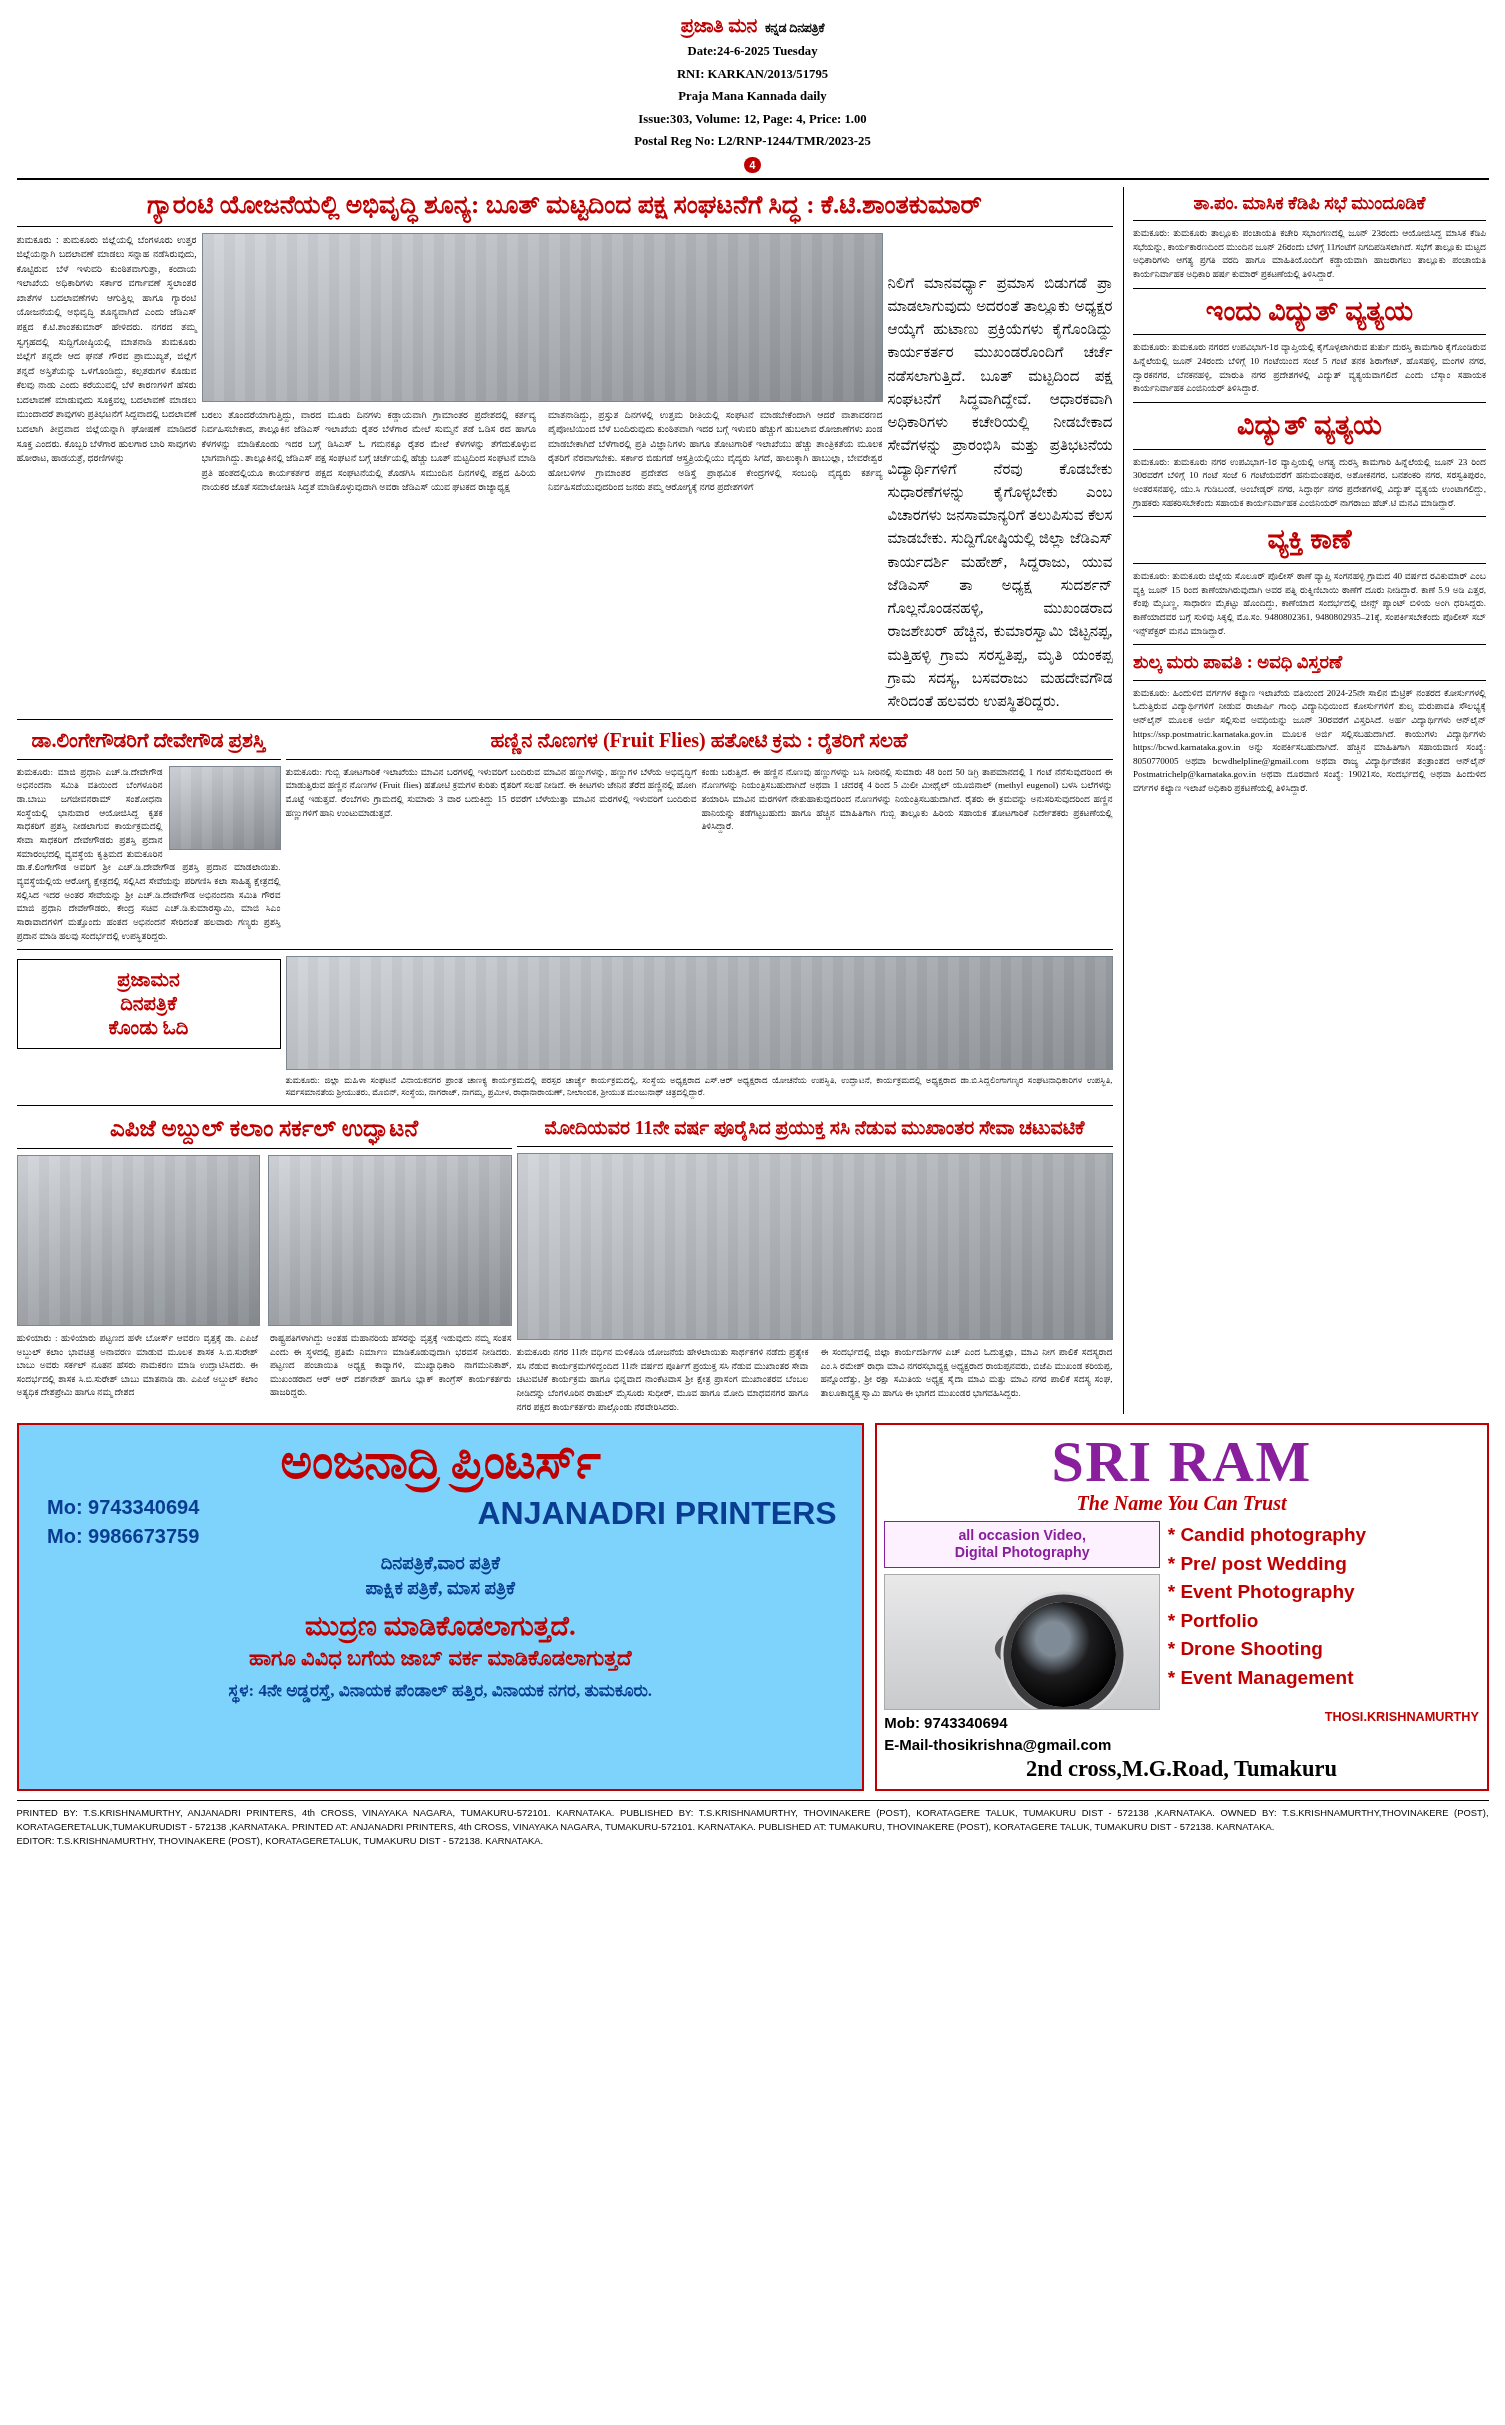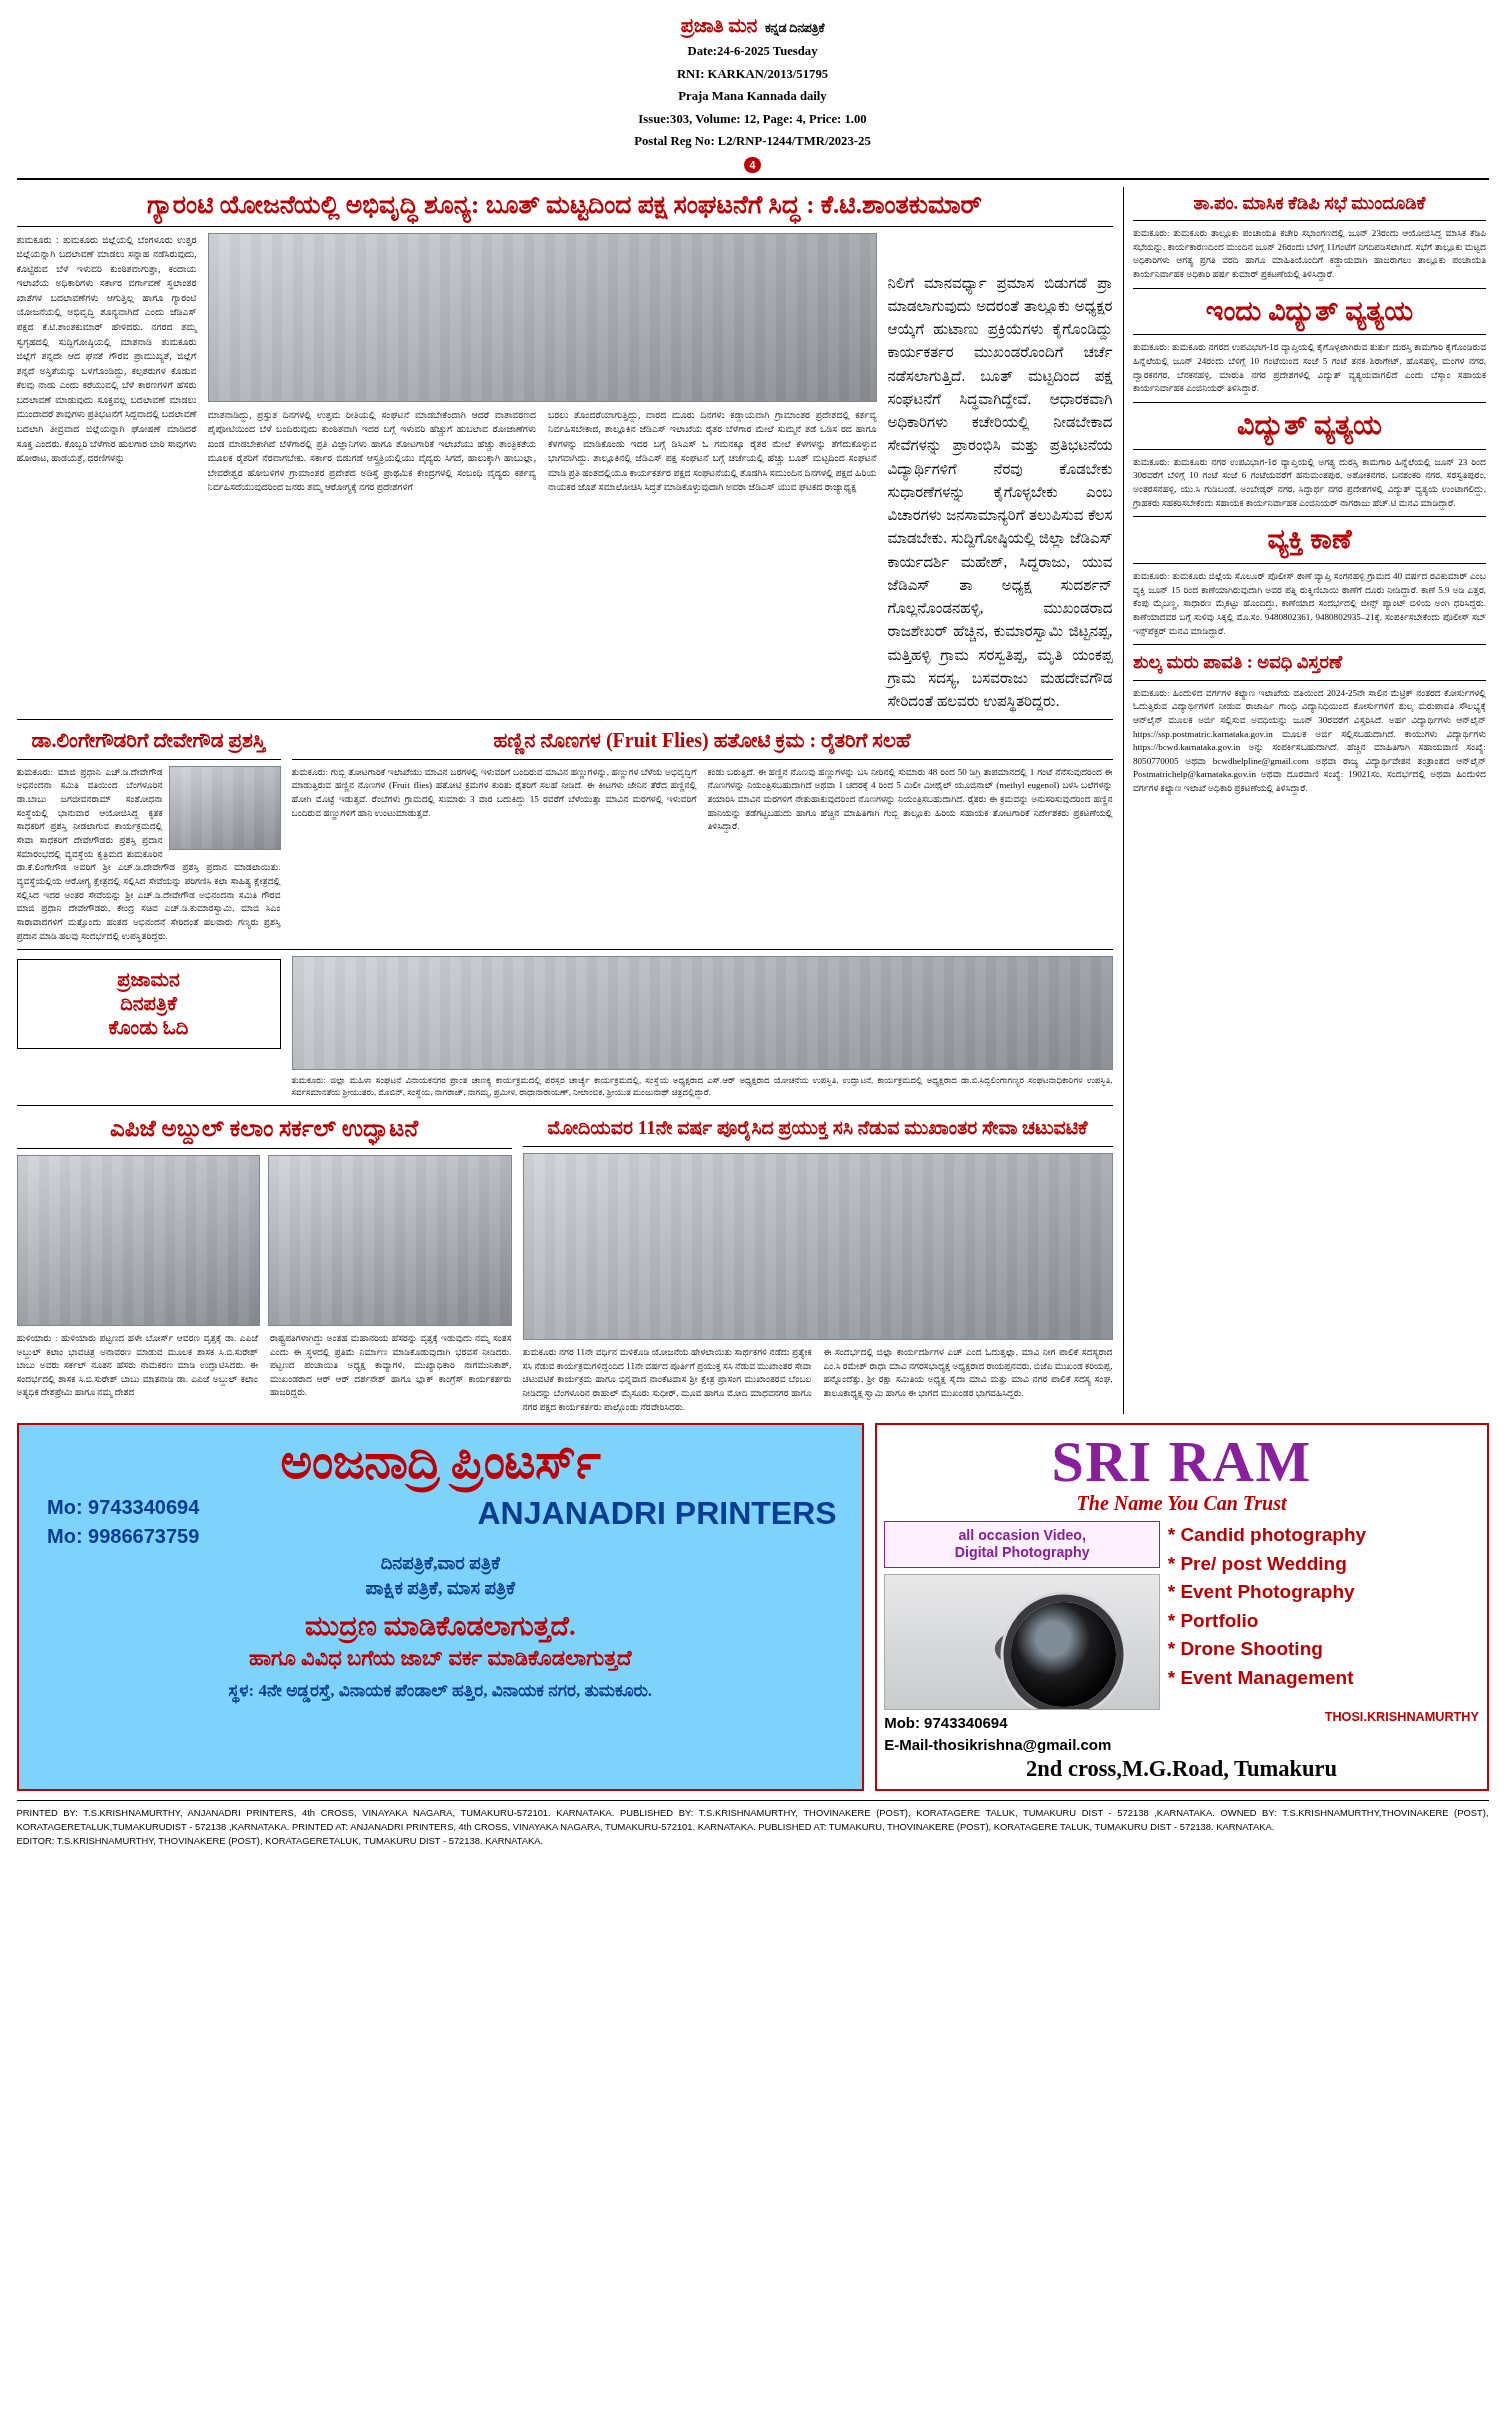--- a/index.html
+++ b/index.html
@@ -251,21 +251,21 @@
   }
   .rt-head {
     color: #c00000;
     font-weight: bold;
     font-size: 18px;
     line-height: 1.25;
     margin: 4.5px 0 4.5px 0;
   }
   .rt-head.big { font-size: 27px; text-align: center; }
   .rt-head.center { text-align: center; }
-  .flexrow { display: flex; gap: 11px; }
+  .flexrow { display: flex; gap: 5px; }
 </style>
 </head>
 <body>
 
 <div class="page">
 
   <div class="masthead">
     <div class="mast-logo">
       <span>ಪ್ರಜಾತಿ ಮನ</span>
       <span class="blk">ಕನ್ನಡ ದಿನಪತ್ರಿಕೆ</span>
@@ -287,26 +287,26 @@
         <hr class="hrule thin">
         <div class="flexrow" style="margin-top:3px;">
           <div style="width:180px;font-size:9.4px;line-height:1.55;text-align:justify;">ತುಮಕೂರು : ತುಮಕೂರು ಜಿಲ್ಲೆಯಲ್ಲಿ ಬೆಂಗಳೂರು ಉತ್ತರ ಜಿಲ್ಲೆಯನ್ನಾಗಿ ಬದಲಾವಣೆ ಮಾಡಲು ಸನ್ನಾಹ ನಡೆಸಿರುವುದು, ಕೊಟ್ಟಿರುವ ಬೆಳೆ ಇಳುವರಿ ಕುಂಠಿತವಾಗುತ್ತಾ, ಕಂದಾಯ ಇಲಾಖೆಯ ಅಧಿಕಾರಿಗಳು ಸರ್ಕಾರ ವರ್ಗಾವಣೆ ಸ್ಥಲಾಂತರ ಖಾತೆಗಳ ಬದಲಾವಣೆಗಳು ಆಗುತ್ತಿಲ್ಲ ಹಾಗೂ ಗ್ಯಾರಂಟಿ ಯೋಜನೆಯಲ್ಲಿ ಅಭಿವೃದ್ಧಿ ಶೂನ್ಯವಾಗಿದೆ ಎಂದು ಜೆಡಿಎಸ್ ಪಕ್ಷದ ಕೆ.ಟಿ.ಶಾಂತಕುಮಾರ್ ಹೇಳಿದರು.
 
 ನಗರದ ತಮ್ಮ ಸ್ವಗೃಹದಲ್ಲಿ ಸುದ್ದಿಗೋಷ್ಠಿಯಲ್ಲಿ ಮಾತನಾಡಿ ತುಮಕೂರು ಜಿಲ್ಲೆಗೆ ತನ್ನದೇ ಆದ ಘನತೆ ಗೌರವ ಪ್ರಾಮುಖ್ಯತೆ, ಜಿಲ್ಲೆಗೆ ತನ್ನದೆ ಅಸ್ತಿತೆಯನ್ನು ಒಳಗೊಂಡಿದ್ದು, ಕಲ್ಪತರುಗಳ ಕೊಡುವ ಕೆಲವು ನಾಡು ಎಂದು ಕರೆಯುವಲ್ಲಿ ಬೆಳೆ ಕಾರಣಗಳಿಗೆ ಹೆಸರು ಬದಲಾವಣೆ ಮಾಡುವುದು ಸೂಕ್ತವಲ್ಲ ಬದಲಾವಣೆ ಮಾಡಲು ಮುಂದಾದರೆ ತಾವುಗಳು ಪ್ರತಿಭಟನೆಗೆ ಸಿದ್ದವಾದಲ್ಲಿ ಬದಲಾವಣೆ ಬದಲಾಗಿ ತೀವ್ರವಾದ ಜಿಲ್ಲೆಯನ್ನಾಗಿ ಘೋಷಣೆ ಮಾಡಿದರೆ ಸೂಕ್ತ ಎಂದರು.
 
 ಕೊಬ್ಬರಿ ಬೆಳೆಗಾರ ಹುಲಗಾರ ಬಾರಿ ಸಾವುಗಳು ಹೋರಾಟ, ಹಾಡಯತ್ರೆ, ಧರಣಿಗಳನ್ನು</div>
           <div style="flex:1;">
             <div class="photo people" style="height:169px;"></div>
             <div style="display:flex;gap:12px;margin-top:6px;font-size:9.4px;line-height:1.55;text-align:justify;">
+              <div style="flex:1;">ಬರಲು ತೊಂದರೆಯಾಗುತ್ತಿದ್ದು, ವಾರದ ಮೂರು ದಿನಗಳು ಕಡ್ಡಾಯವಾಗಿ ಗ್ರಾಮಾಂತರ ಪ್ರದೇಶದಲ್ಲಿ ಕರ್ತವ್ಯ ನಿರ್ವಹಿಸಬೇಕಾದ, ತಾಲ್ಲೂಕಿನ ಜೆಡಿಎಸ್ ಇಲಾಖೆಯ ರೈತರ ಬೆಳೆಗಾರ ಮೇಲೆ ಸುಮ್ಮನೆ ತಡೆ ಒಡಿಸ ರದ ಹಾಗೂ ಕೆಳಗಳನ್ನು ಮಾಡಿಕೊಂಡು ಇದರ ಬಗ್ಗೆ ಡಿಸಿಎಸ್ ಓ ಗಮನಕ್ಕೂ ರೈತರ ಮೇಲೆ ಕೆಳಗಳನ್ನು ತೆಗೆದುಕೊಳ್ಳುವ ಭಾಗವಾಗಿದ್ದು.
+
+ತಾಲ್ಲೂಕಿನಲ್ಲಿ ಜೆಡಿಎಸ್ ಪಕ್ಷ ಸಂಘಟನೆ ಬಗ್ಗೆ ಚರ್ಚೆಯಲ್ಲಿ ಹೆಚ್ಚು ಬೂತ್ ಮಟ್ಟದಿಂದ ಸಂಘಟನೆ ಮಾಡಿ ಪ್ರತಿ ಹಂತದಲ್ಲಿಯೂ ಕಾರ್ಯಕರ್ತರ ಪಕ್ಷದ ಸಂಘಟನೆಯಲ್ಲಿ ತೊಡಗಿಸಿ ಸಮುಂದಿನ ದಿನಗಳಲ್ಲಿ ಪಕ್ಷದ ಹಿರಿಯ ನಾಯಕರ ಜೊತೆ ಸಮಾಲೋಚಿಸಿ ಸಿದ್ಧತೆ ಮಾಡಿಕೊಳ್ಳುವುದಾಗಿ ಅವರಾ ಜೆಡಿಎಸ್ ಯುವ ಘಟಕದ ರಾಜ್ಯಾಧ್ಯಕ್ಷ</div>
               <div style="flex:1;">ಮಾತನಾಡಿದ್ದು, ಪ್ರಸ್ತುತ ದಿನಗಳಲ್ಲಿ ಉತ್ತಮ ರೀತಿಯಲ್ಲಿ ಸಂಘಟನೆ ಮಾಡಬೇಕೆಂದಾಗಿ ಆದರೆ ವಾತಾವರಣದ ಪೈಪೋಟಿಯಿಂದ ಬೆಳೆ ಬಂದಿರುವುದು ಕುಂಠಿತವಾಗಿ ಇದರ ಬಗ್ಗೆ ಇಳುವರಿ ಹೆಚ್ಚುಗೆ ಹುಬಲಾವ ರೋಜಾಣೆಗಳು ಖಂಡ ಮಾಡಬೇಕಾಗಿದೆ ಬೆಳೆಗಾರಲ್ಲಿ ಪ್ರತಿ ವಿಜ್ಞಾನಿಗಳು ಹಾಗೂ ತೋಟಗಾರಿಕೆ ಇಲಾಖೆಯು ಹೆಚ್ಚು ತಾಂತ್ರಿಕತೆಯ ಮೂಲಕ ರೈತರಿಗೆ ನೆರವಾಗಬೇಕು.
 
 ಸರ್ಕಾರ ಬಿಡುಗಡೆ ಆಸ್ತ್ರತ್ರಿಯಲ್ಲಿಯು ವೈದ್ಯರು ಸಿಗದೆ, ಹಾಲುಕ್ಕಾಗಿ ಹಾಬುಲ್ಲಾ, ಬೇವರೇಶ್ವರ ಹೋಬಳಿಗಳ ಗ್ರಾಮಾಂತರ ಪ್ರದೇಶದ ಅಡಿಸ್ತೆ ಪ್ರಾಥಮಿಕ ಕೇಂದ್ರಗಳಲ್ಲಿ ಸಂಬಂಧಿ ವೈದ್ಯರು ಕರ್ತವ್ಯ ನಿರ್ವಹಿಸದೆಯುವುದರಿಂದ ಜನರು ತಮ್ಮ ಆರೋಗ್ಯಕ್ಕೆ ನಗರ ಪ್ರದೇಶಗಳಿಗೆ</div>
-              <div style="flex:1;">ಬರಲು ತೊಂದರೆಯಾಗುತ್ತಿದ್ದು, ವಾರದ ಮೂರು ದಿನಗಳು ಕಡ್ಡಾಯವಾಗಿ ಗ್ರಾಮಾಂತರ ಪ್ರದೇಶದಲ್ಲಿ ಕರ್ತವ್ಯ ನಿರ್ವಹಿಸಬೇಕಾದ, ತಾಲ್ಲೂಕಿನ ಜೆಡಿಎಸ್ ಇಲಾಖೆಯ ರೈತರ ಬೆಳೆಗಾರ ಮೇಲೆ ಸುಮ್ಮನೆ ತಡೆ ಒಡಿಸ ರದ ಹಾಗೂ ಕೆಳಗಳನ್ನು ಮಾಡಿಕೊಂಡು ಇದರ ಬಗ್ಗೆ ಡಿಸಿಎಸ್ ಓ ಗಮನಕ್ಕೂ ರೈತರ ಮೇಲೆ ಕೆಳಗಳನ್ನು ತೆಗೆದುಕೊಳ್ಳುವ ಭಾಗವಾಗಿದ್ದು.
-
-ತಾಲ್ಲೂಕಿನಲ್ಲಿ ಜೆಡಿಎಸ್ ಪಕ್ಷ ಸಂಘಟನೆ ಬಗ್ಗೆ ಚರ್ಚೆಯಲ್ಲಿ ಹೆಚ್ಚು ಬೂತ್ ಮಟ್ಟದಿಂದ ಸಂಘಟನೆ ಮಾಡಿ ಪ್ರತಿ ಹಂತದಲ್ಲಿಯೂ ಕಾರ್ಯಕರ್ತರ ಪಕ್ಷದ ಸಂಘಟನೆಯಲ್ಲಿ ತೊಡಗಿಸಿ ಸಮುಂದಿನ ದಿನಗಳಲ್ಲಿ ಪಕ್ಷದ ಹಿರಿಯ ನಾಯಕರ ಜೊತೆ ಸಮಾಲೋಚಿಸಿ ಸಿದ್ಧತೆ ಮಾಡಿಕೊಳ್ಳುವುದಾಗಿ ಅವರಾ ಜೆಡಿಎಸ್ ಯುವ ಘಟಕದ ರಾಜ್ಯಾಧ್ಯಕ್ಷ</div>
             </div>
           </div>
           <div style="width:225px;font-size:15px;line-height:1.55;text-align:justify;margin-top:39px;">ನಿಲಿಗೆ ಮಾನವರ್ಧ್ಯಾ ಪ್ರಮಾಸ ಬಿಡುಗಡೆ ಪ್ರಾ ಮಾಡಲಾಗುವುದು ಅದರಂತೆ ತಾಲ್ಲೂಕು ಅಧ್ಯಕ್ಷರ ಆಯ್ಕೆಗೆ ಹುಟಾಣು ಪ್ರಕ್ರಿಯೆಗಳು ಕೈಗೊಂಡಿದ್ದು ಕಾರ್ಯಕರ್ತರ ಮುಖಂಡರೊಂದಿಗೆ ಚರ್ಚೆ ನಡೆಸಲಾಗುತ್ತಿದೆ. ಬೂತ್ ಮಟ್ಟದಿಂದ ಪಕ್ಷ ಸಂಘಟನೆಗೆ ಸಿದ್ಧವಾಗಿದ್ದೇವೆ.
 
 ಆಧಾರಕವಾಗಿ ಅಧಿಕಾರಿಗಳು ಕಚೇರಿಯಲ್ಲಿ ನೀಡಬೇಕಾದ ಸೇವೆಗಳನ್ನು ಪ್ರಾರಂಭಿಸಿ ಮತ್ತು ಪ್ರತಿಭಟನೆಯ ವಿದ್ಯಾರ್ಥಿಗಳಿಗೆ ನೆರವು ಕೊಡಬೇಕು ಸುಧಾರಣೆಗಳನ್ನು ಕೈಗೊಳ್ಳಬೇಕು ಎಂಬ ವಿಚಾರಗಳು ಜನಸಾಮಾನ್ಯರಿಗೆ ತಲುಪಿಸುವ ಕೆಲಸ ಮಾಡಬೇಕು.
 
 ಸುದ್ದಿಗೋಷ್ಠಿಯಲ್ಲಿ ಜಿಲ್ಲಾ ಜೆಡಿಎಸ್ ಕಾರ್ಯದರ್ಶಿ ಮಹೇಶ್, ಸಿದ್ದರಾಜು, ಯುವ ಜೆಡಿಎಸ್ ತಾ ಅಧ್ಯಕ್ಷ ಸುದರ್ಶನ್ ಗೊಲ್ಲನೊಂಡನಹಳ್ಳಿ, ಮುಖಂಡರಾದ ರಾಜಶೇಖರ್ ಹೆಚ್ಚಿನ, ಕುಮಾರಸ್ವಾಮಿ ಜಿಟ್ಟನಪ್ಪ, ಮತ್ತಿಹಳ್ಳಿ ಗ್ರಾಮ ಸರಸ್ವತಿಪ್ಪ, ಮೃತಿ ಯಂಕಪ್ಪ ಗ್ರಾಮ ಸದಸ್ಯ, ಬಸವರಾಜು ಮಹದೇವಗೌಡ ಸೇರಿದಂತೆ ಹಲವರು ಉಪಸ್ಥಿತರಿದ್ದರು.</div>
         </div>
       </div>
 

